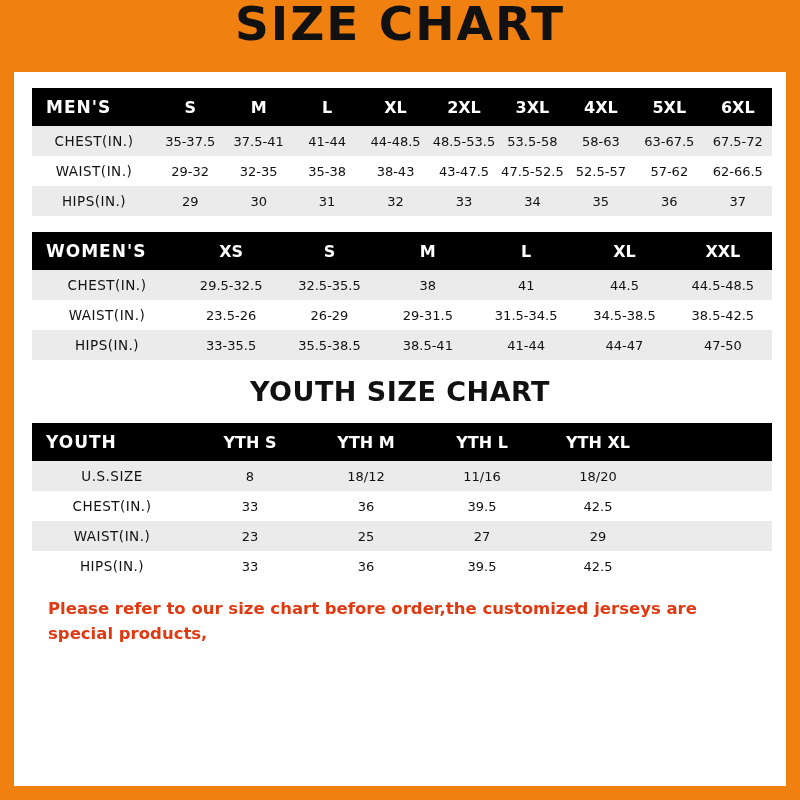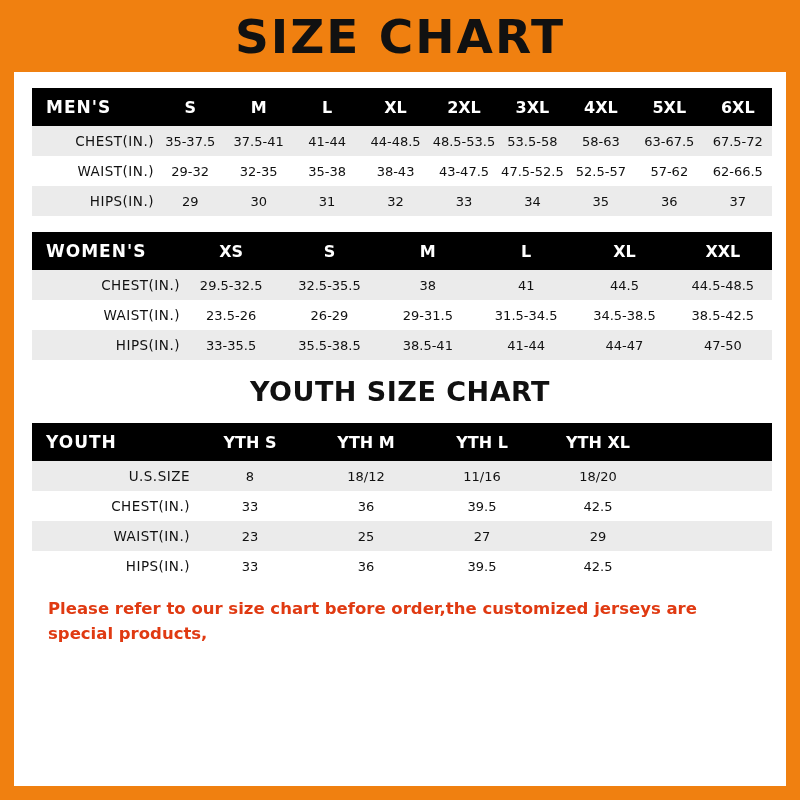--- a/index.html
+++ b/index.html
@@ -19,21 +19,20 @@
     height: 800px;
     box-sizing: border-box;
     border-left: 14px solid #f08010;
     border-right: 14px solid #f08010;
     background: #ffffff;
   }
   .banner {
     height: 72px;
     background: #f08010;
     display: flex;
-    align-items: center;
     justify-content: center;
   }
   .banner-title {
     font-family: "DejaVu Sans", sans-serif;
     font-weight: bold;
     font-size: 47px;
     letter-spacing: 2px;
     color: #111111;
     line-height: 1;
   }
@@ -75,21 +74,21 @@
     letter-spacing: 1px;
   }
   table.size-table tbody td {
     font-size: 13px;
     color: #111111;
     padding: 7px 2px;
     text-align: center;
     font-family: "DejaVu Sans", sans-serif;
   }
   table.size-table tbody td.first-col {
-    text-align: right;
+    text-align: center;
     font-size: 13.5px;
     letter-spacing: 0.5px;
   }
   table.size-table tbody tr.row-light td {
     background: #ebebeb;
   }
   table.size-table tbody tr.row-white td {
     background: #ffffff;
   }
   

